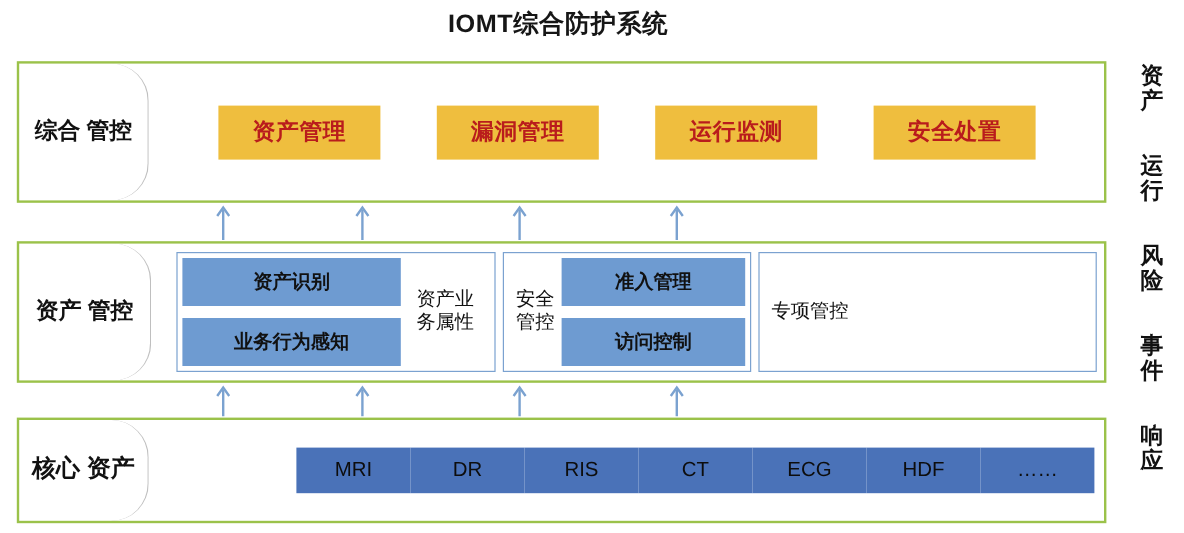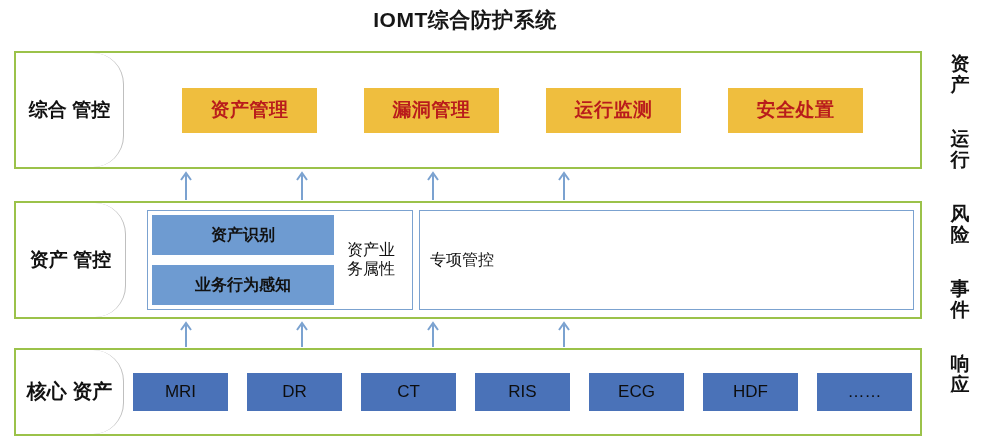--- a/index.html
+++ b/index.html
@@ -67,21 +67,21 @@
   }
   .sub-box{
     background:#6E9BD1;height:40px;
     display:flex;align-items:center;justify-content:center;
     font-size:16px;font-weight:700;color:#111;
   }
 
   
   #layer-bot{top:348px;height:88px;}
   #layer-bot .layer-label{font-size:20px;}
-  #layer-bot .layer-body{display:flex;align-items:center;justify-content:space-between;padding:0 8px;box-sizing:border-box;}
+  #layer-bot .layer-body{display:flex;align-items:center;justify-content:flex-end;padding:0 8px;box-sizing:border-box;}
   .asset-box{
     width:95px;height:38px;background:#4A72B8;
     display:flex;align-items:center;justify-content:center;
     font-size:17px;color:#0d0d0d;
   }
 
   
   .arrow{position:absolute;width:14px;}
   .arrow svg{display:block;}
 
@@ -147,20 +147,28 @@
 
         <div class="group g1">
           <div class="sub-items group-items">
             <div class="sub-box">资产识别</div>
             <div class="sub-box">业务行为感知</div>
           </div>
           <div class="group-label">资产业
 务属性</div>
         </div>
 
+        <div class="group g2">
+          <div class="group-label">安全
+管控</div>
+          <div class="sub-items">
+            <div class="sub-box">准入管理</div>
+            <div class="sub-box">访问控制</div>
+          </div>
+        </div>
 
         <div class="group g3">
           <div class="group-label">专项管控</div>
         </div>
 
       </div>
     </div>
   </div>
 
   <div class="arrow" style="left:179px;top:320px;">
@@ -187,22 +195,22 @@
         <polyline points="2,10 7,3 12,10" fill="none" stroke="#7BA2D0" stroke-width="2"></polyline>
       </svg>
   </div>
 
   <div class="layer" id="layer-bot">
     <div class="layer-label">核心
 资产</div>
     <div class="layer-body">
       <div class="asset-box">MRI</div>
       <div class="asset-box">DR</div>
+      <div class="asset-box">RIS</div>
       <div class="asset-box">CT</div>
-      <div class="asset-box">RIS</div>
       <div class="asset-box">ECG</div>
       <div class="asset-box">HDF</div>
       <div class="asset-box">……</div>
     </div>
   </div>
 
   <div class="right-caption">
     <div class="rc-word">资
 产</div>
     <div class="rc-word">运

